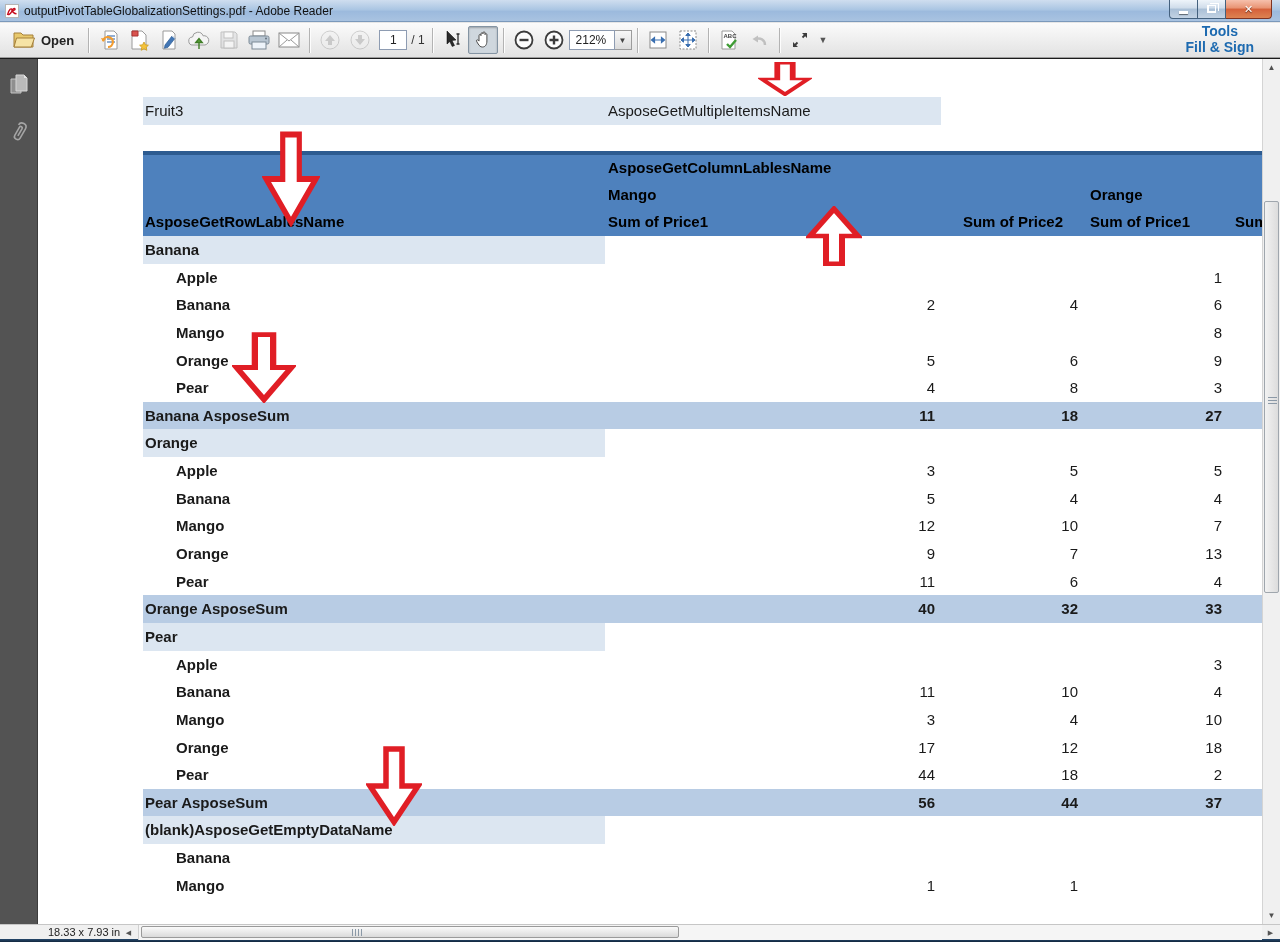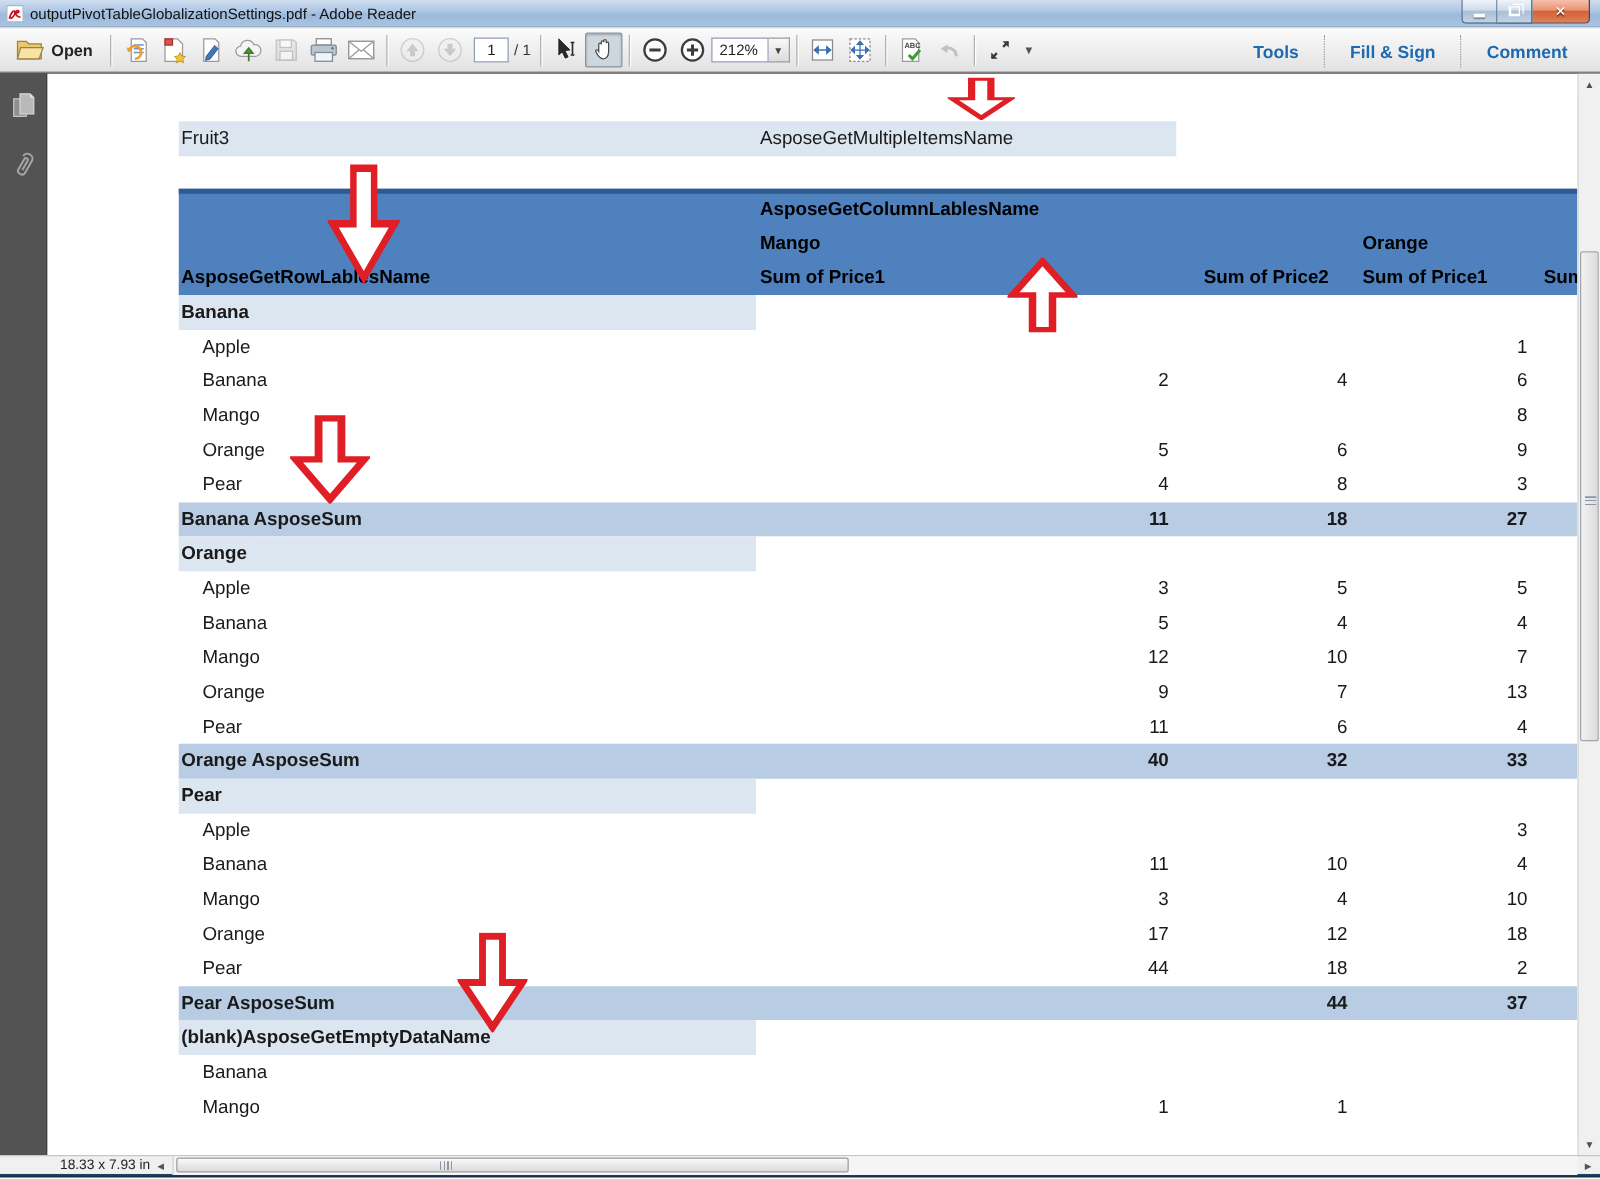--- a/index.html
+++ b/index.html
@@ -55,21 +55,21 @@
   .tsep { width:1px; height:25px; background:#b3b3b3; margin:0 5px; box-shadow:1px 0 0 #fdfdfd; }
   .pagebox, .zoombox {
     background:#fff; border:1px solid #8e9cb2; height:20px; font-size:12px; color:#222;
     display:flex; align-items:center; justify-content:center;
   }
   .pagebox { width:28px; margin:0 4px; }
   .pagecount { font-size:12px; color:#333; margin-right:2px; }
   .zoombox { width:46px; justify-content:flex-start; padding-left:6px; }
   .dropbtn { width:17px; height:20px; border:1px solid #9c9c9c; border-left:none; background:linear-gradient(#f8f8f8,#dcdcdc); display:flex; align-items:center; justify-content:center; font-size:8px; color:#444; }
   .chev { font-size:9px; color:#555; margin-left:4px; }
-  .right-tools { position:absolute; right:6px; top:0; height:36px; display:flex; align-items:center; }
+  .right-tools { position:absolute; right:6px; top:0; height:36px; display:flex; align-items:center;flex-direction:column; }
   .rt-btn { color:#1d6ab0; font-weight:bold; font-size:14px; padding:0 20px; height:26px; display:flex; align-items:center; }
   .rt-sep { width:1px; height:26px; border-left:1px dotted #93a0ad; }
 
   
   .main { flex:1 1 auto; display:flex; position:relative; background:#fff; border-top:1px solid #1a1a1a; height:845px; }
   .sidebar { width:38px; flex:0 0 38px; background:#535353; border-right:1px solid #3c3c3c; display:flex; flex-direction:column; align-items:center; padding-top:14px; gap:22px; }
   .docarea { position:relative; width:1224px; flex:0 0 1224px; background:#fff; overflow:hidden; }
 
   
   .vscroll { width:18px; flex:0 0 18px; background:#f0f0f0; border-left:1px solid #d4d4d4; position:relative; }
@@ -93,21 +93,21 @@
   .ph-c1 { left:465px; top:58px; }
   .ph-c2 { left:680px; top:58px; width:240px; text-align:right; }
   .ph-c3 { left:947px; top:58px; }
   .ph-c4 { left:1092px; top:58px; }
 
   .rows { position:absolute; top:177px; left:0; width:1119px; }
   .prow { position:relative; height:27.65px; line-height:27.65px; white-space:nowrap; }
   .prow.group { background:linear-gradient(to right, #dce6f1 0, #dce6f1 462px, rgba(0,0,0,0) 462px); font-weight:bold; }
   .prow.sum { background:#b8cce4; font-weight:bold; }
   .plabel { position:absolute; left:2px; }
-  .prow.item .plabel { left:19px; font-weight:normal; }
+  .prow.item .plabel { left:33px; font-weight:bold; }
   .pnum { position:absolute; text-align:right; }
   .pnum.c1 { left:445px; width:347px; }
   .pnum.c2 { left:815px; width:120px; }
   .pnum.c3 { left:955px; width:124px; }
 
   .arrow { position:absolute; }
 
   
   .statusbar { height:15px; flex:0 0 15px; background:#f0f0f0; border-top:1px solid #c6c6c6; position:relative; font-size:11px; color:#222; }
   .dim-text { position:absolute; left:48px; top:1px; }
@@ -487,20 +487,21 @@
               <span class="pnum c3">18</span>
             </div>
             <div class="prow item">
               <span class="plabel">Pear</span>
               <span class="pnum c1">44</span>
               <span class="pnum c2">18</span>
               <span class="pnum c3">2</span>
             </div>
             <div class="prow sum">
               <span class="plabel">Pear AsposeSum</span>
+              <span class="pnum c1">56</span>
               <span class="pnum c2">44</span>
               <span class="pnum c3">37</span>
             </div>
             <div class="prow group">
               <span class="plabel">(blank)AsposeGetEmptyDataName</span>
               <span class="pnum c1"></span>
               <span class="pnum c2"></span>
               <span class="pnum c3"></span>
             </div>
             <div class="prow item">

